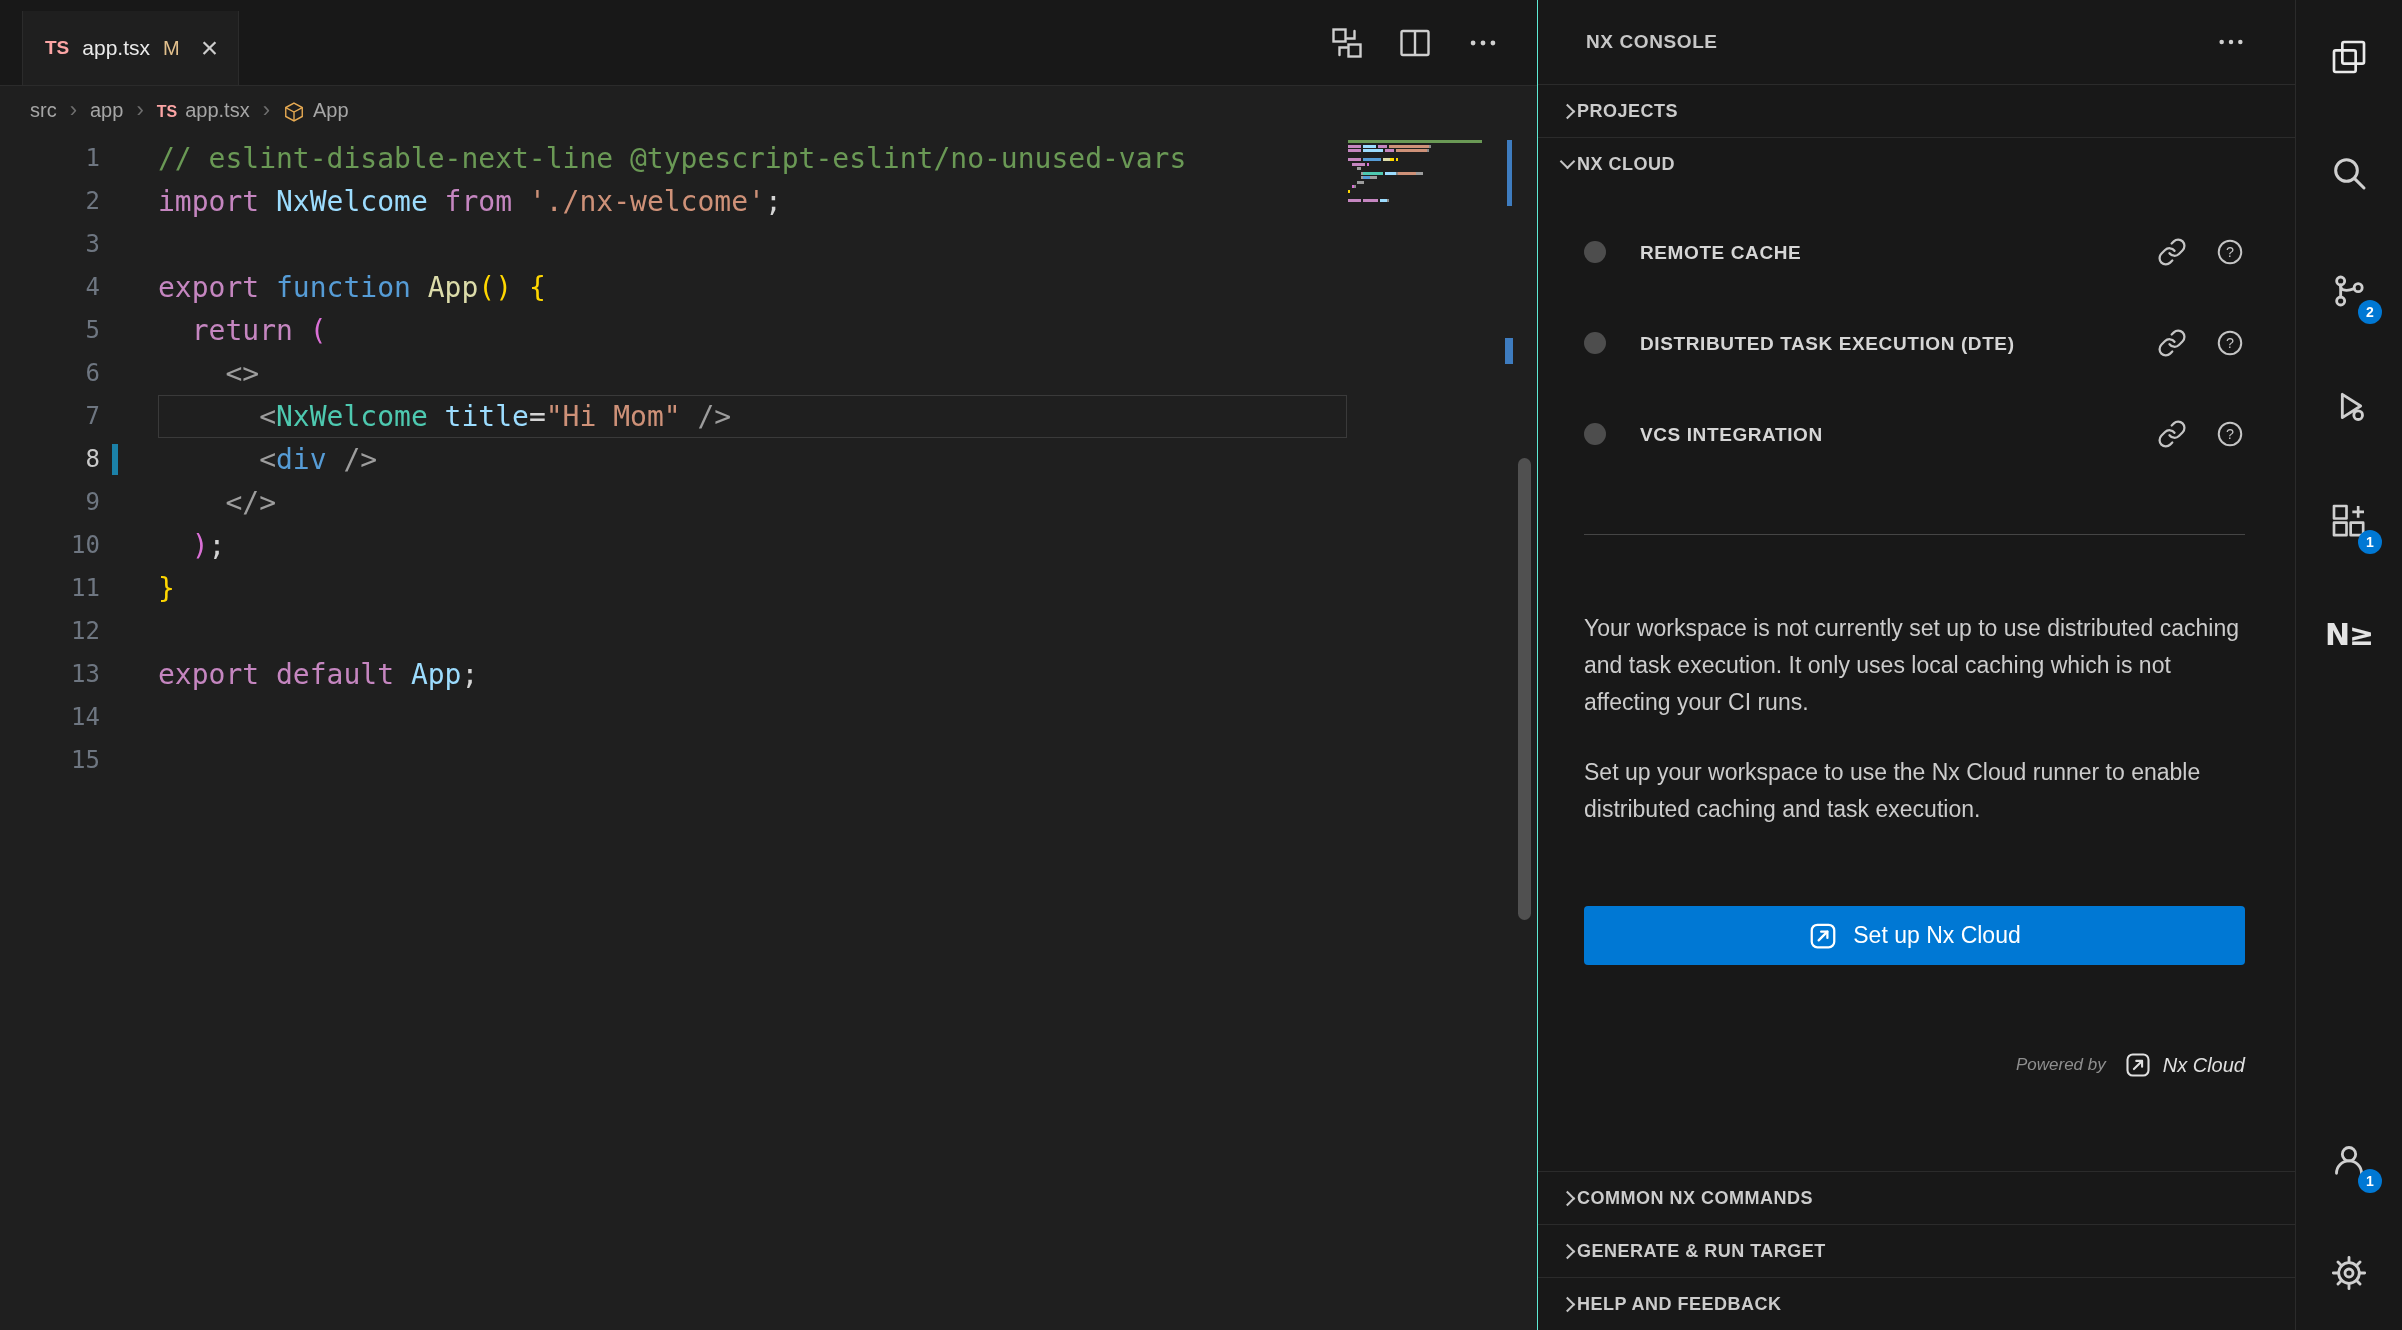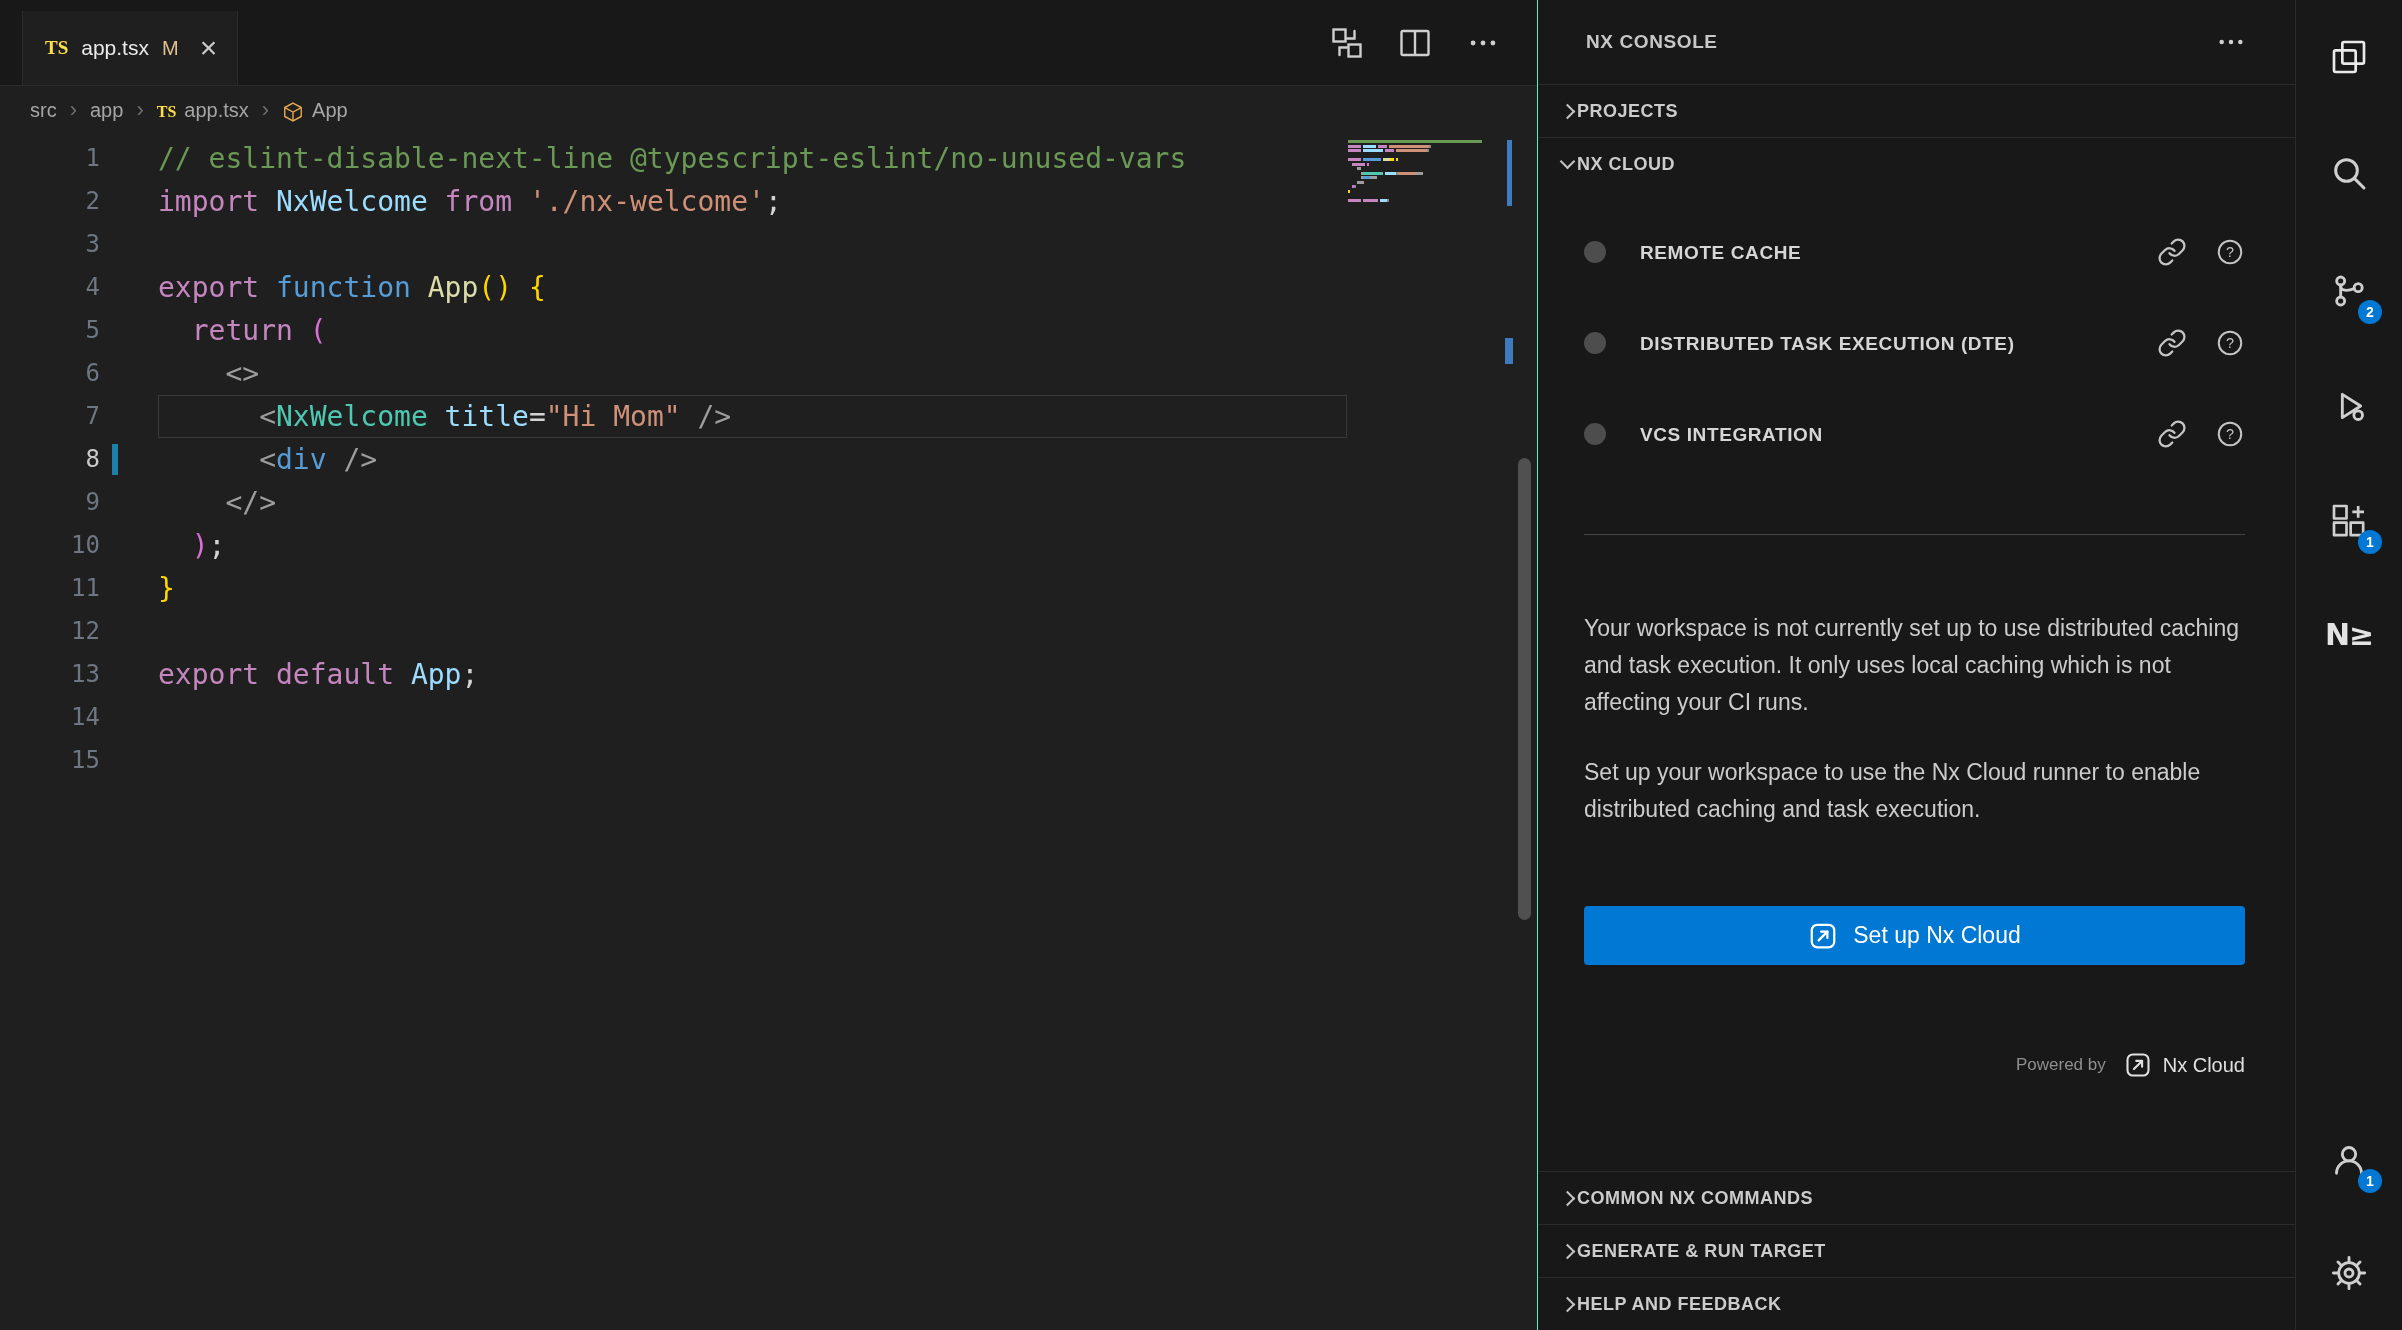--- a/index.html
+++ b/index.html
@@ -6,21 +6,21 @@
   html,body { width:2402px; height:1330px; overflow:hidden; background:#1f1f1f;
     font-family:"Liberation Sans","DejaVu Sans",sans-serif; }
   .app { position:relative; width:2402px; height:1330px; }
 
   
   .editor-area { position:absolute; left:0; top:0; width:1537px; height:1330px; background:#1f1f1f; }
   .tab-bar { position:absolute; top:0; left:0; right:0; height:86px; background:#181818;
     border-bottom:1px solid #2b2b2b; display:flex; align-items:flex-end; }
   .tab { height:74px; margin-left:22px; background:#1f1f1f; display:flex; align-items:center;
     padding:0 20px 0 22px; gap:13px; border-left:1px solid #2b2b2b; border-right:1px solid #2b2b2b; }
-  .ts-badge { color:#fde047; font-weight:700; font-size:19px;font-family:Liberation Serif, serif; }
+  .ts-badge { color:#fca5a5; font-weight:700; font-size:19px; }
   .ts-badge.small { font-size:16px; }
   .tab-label { color:#eaeaea; font-size:21px; }
   .tab-mod { color:#e2c08d; font-size:20px; }
   .tab-close { color:#cccccc; font-size:30px; line-height:30px; margin-left:8px; cursor:pointer; }
   .tab-actions { position:absolute; right:34px; top:0; height:86px; display:flex; align-items:center; gap:28px; }
   .tb-icon { display:flex; align-items:center; justify-content:center; width:40px; height:40px; }
 
   .breadcrumb { position:absolute; top:86px; left:0; right:0; height:48px; display:flex;
     align-items:center; padding-left:30px; font-size:20px; color:#a5a5a5; }
   .bc-item { color:#a5a5a5; cursor:pointer; }
@@ -73,21 +73,21 @@
     line-height:37px; max-width:390px; }
   .feat-actions { margin-left:auto; display:flex; gap:28px; align-items:center; }
   .feat-icon { display:flex; cursor:pointer; }
   .divider { height:1px; background:#454545; margin-top:64px; }
   .desc { color:#cccccc; font-size:23px; line-height:37px; }
   .desc1 { margin-top:75px; }
   .desc2 { margin-top:33px; }
   .setup-btn { margin-top:78px; width:100%; height:59px; background:#0078d4; border:none;
     border-radius:4px; color:#ffffff; font-size:23px; display:flex; align-items:center;
     justify-content:center; gap:15px; cursor:pointer; font-family:inherit; }
-  .powered { margin-top:86px; display:flex; align-items:center; justify-content:flex-end; gap:18px; }
+  .powered { margin-top:86px; display:flex; align-items:center; justify-content:flex-end; gap:18px;font-style:italic; }
   .powered-label { color:#8f8f8f; font-size:17px; }
   .brand { color:#e0e0e0; font-size:20px; display:flex; align-items:center; gap:11px; }
   .bottom-sections { position:absolute; bottom:0; left:0; right:0;margin-top:23px; }
 
   
   .activity-bar { position:absolute; left:2295px; top:0; width:107px; height:1330px;
     background:#181818; border-left:1px solid #2b2b2b; }
   .ab-item { position:absolute; left:50%; transform:translateX(-50%); width:60px; height:60px;
     display:flex; align-items:center; justify-content:center; cursor:pointer; }
   .badge { position:absolute; right:-3px; bottom:-3px; width:24px; height:24px; border-radius:50%;

